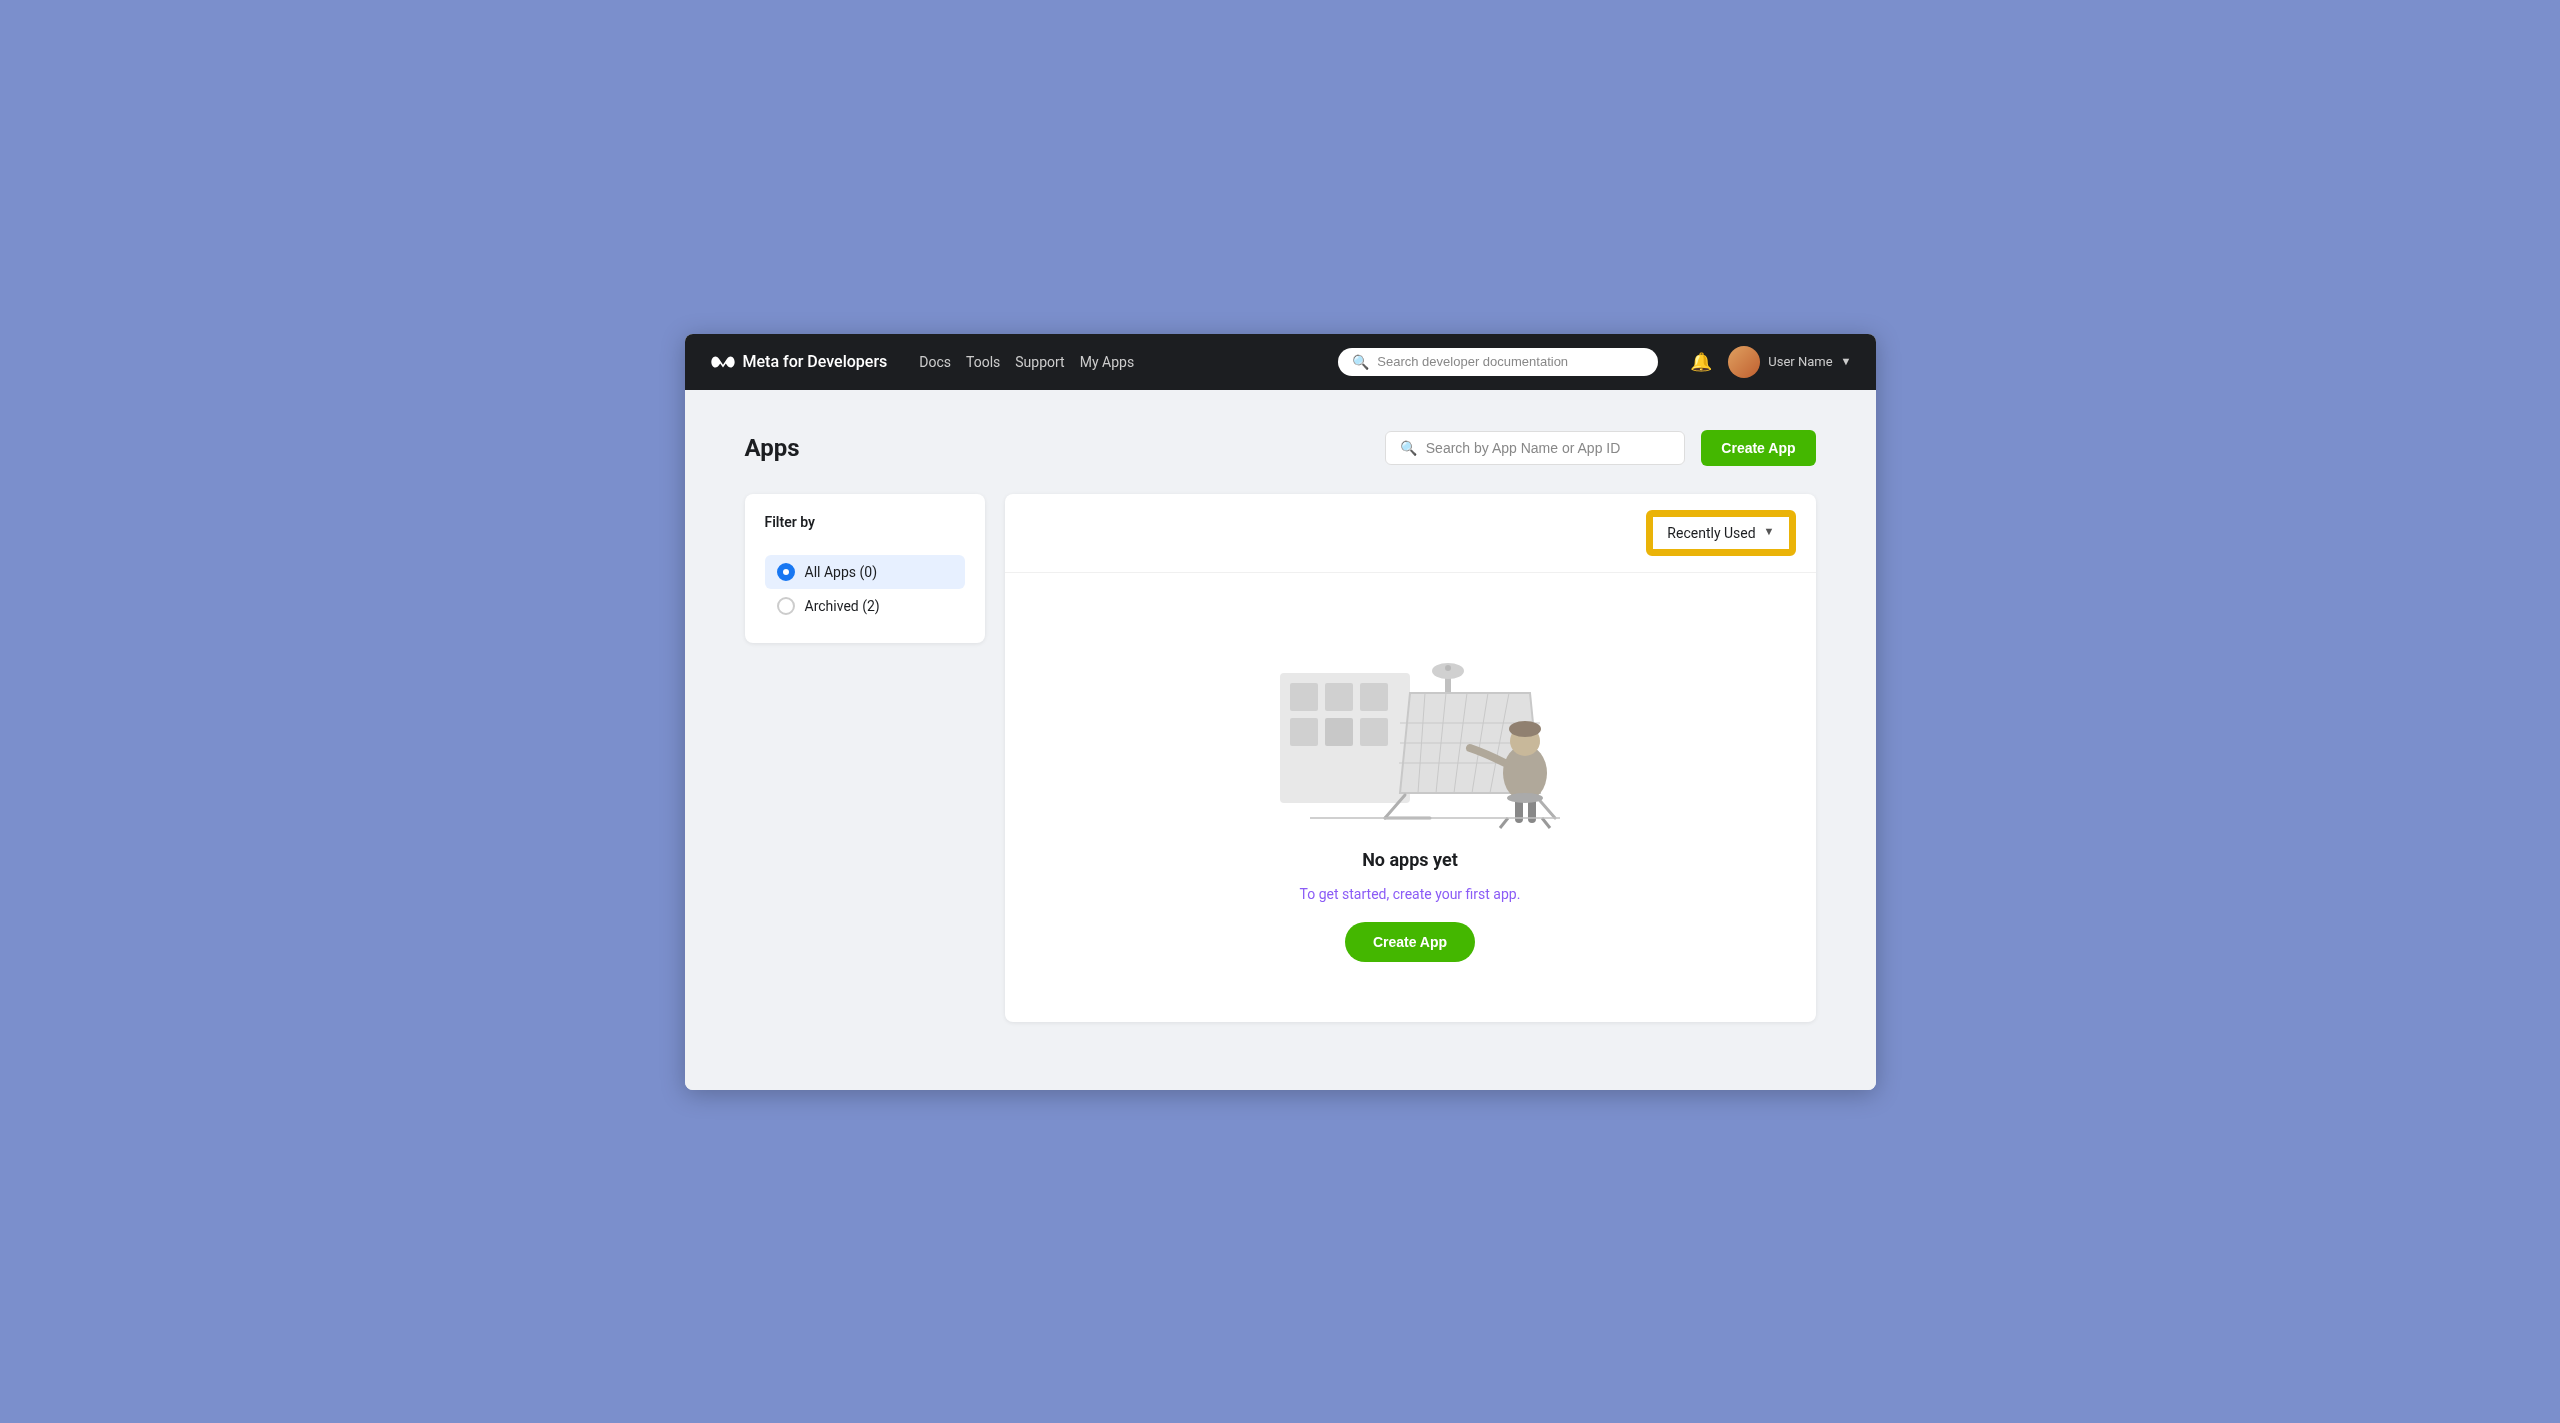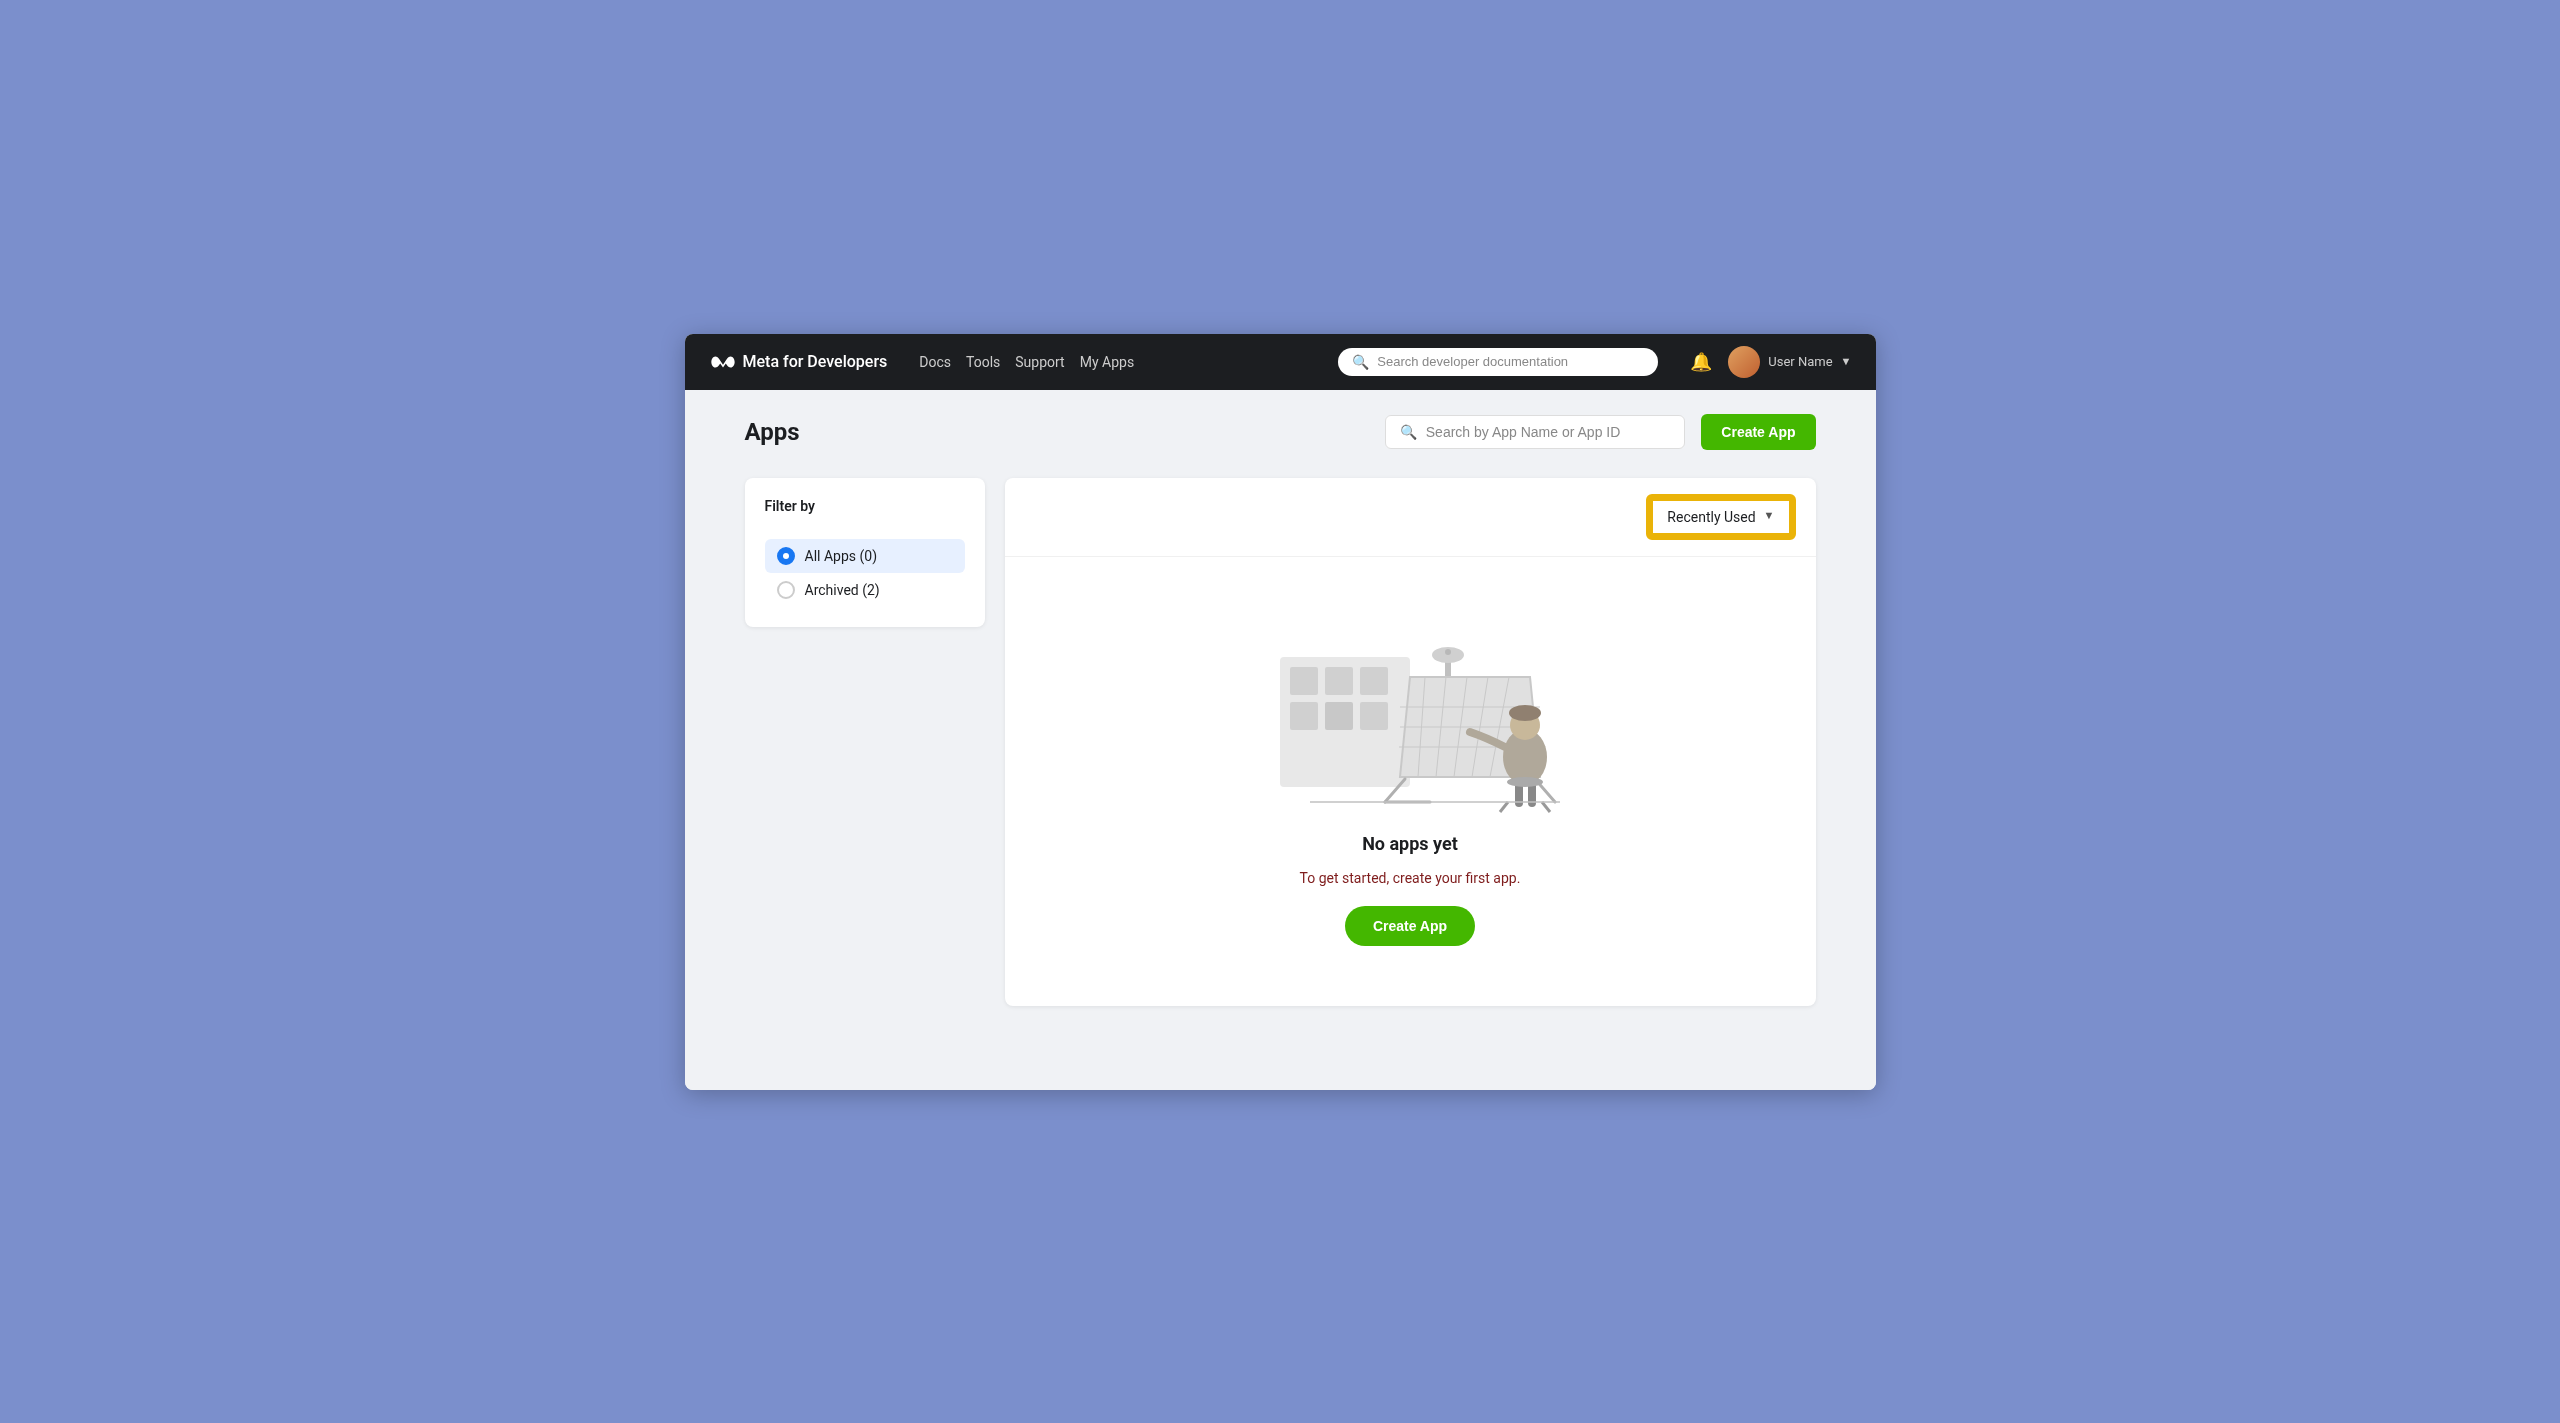--- a/index.html
+++ b/index.html
@@ -129,21 +129,21 @@
       text-align: right;
     }
 
     .chevron-down {
       color: #ccc;
       font-size: 11px;
     }
 
     
     .main-content {
-      padding: 24px 60px;
+      padding: 40px 60px;
       background: #f0f2f5;
       min-height: 700px;
     }
 
     .page-header {
       display: flex;
       align-items: center;
       justify-content: space-between;
       margin-bottom: 28px;
     }
@@ -318,21 +318,21 @@
 
     .empty-title {
       font-size: 18px;
       font-weight: 700;
       color: #1c1e21;
       text-align: center;
     }
 
     .empty-subtitle {
       font-size: 14px;
-      color: #7f1d1d;
+      color: #8b5cf6;
       text-align: right;
     }
 
     .create-app-btn-center {
       background: #44b700;
       color: #fff;
       border: none;
       border-radius: 20px;
       padding: 12px 28px;
       font-size: 14px;

